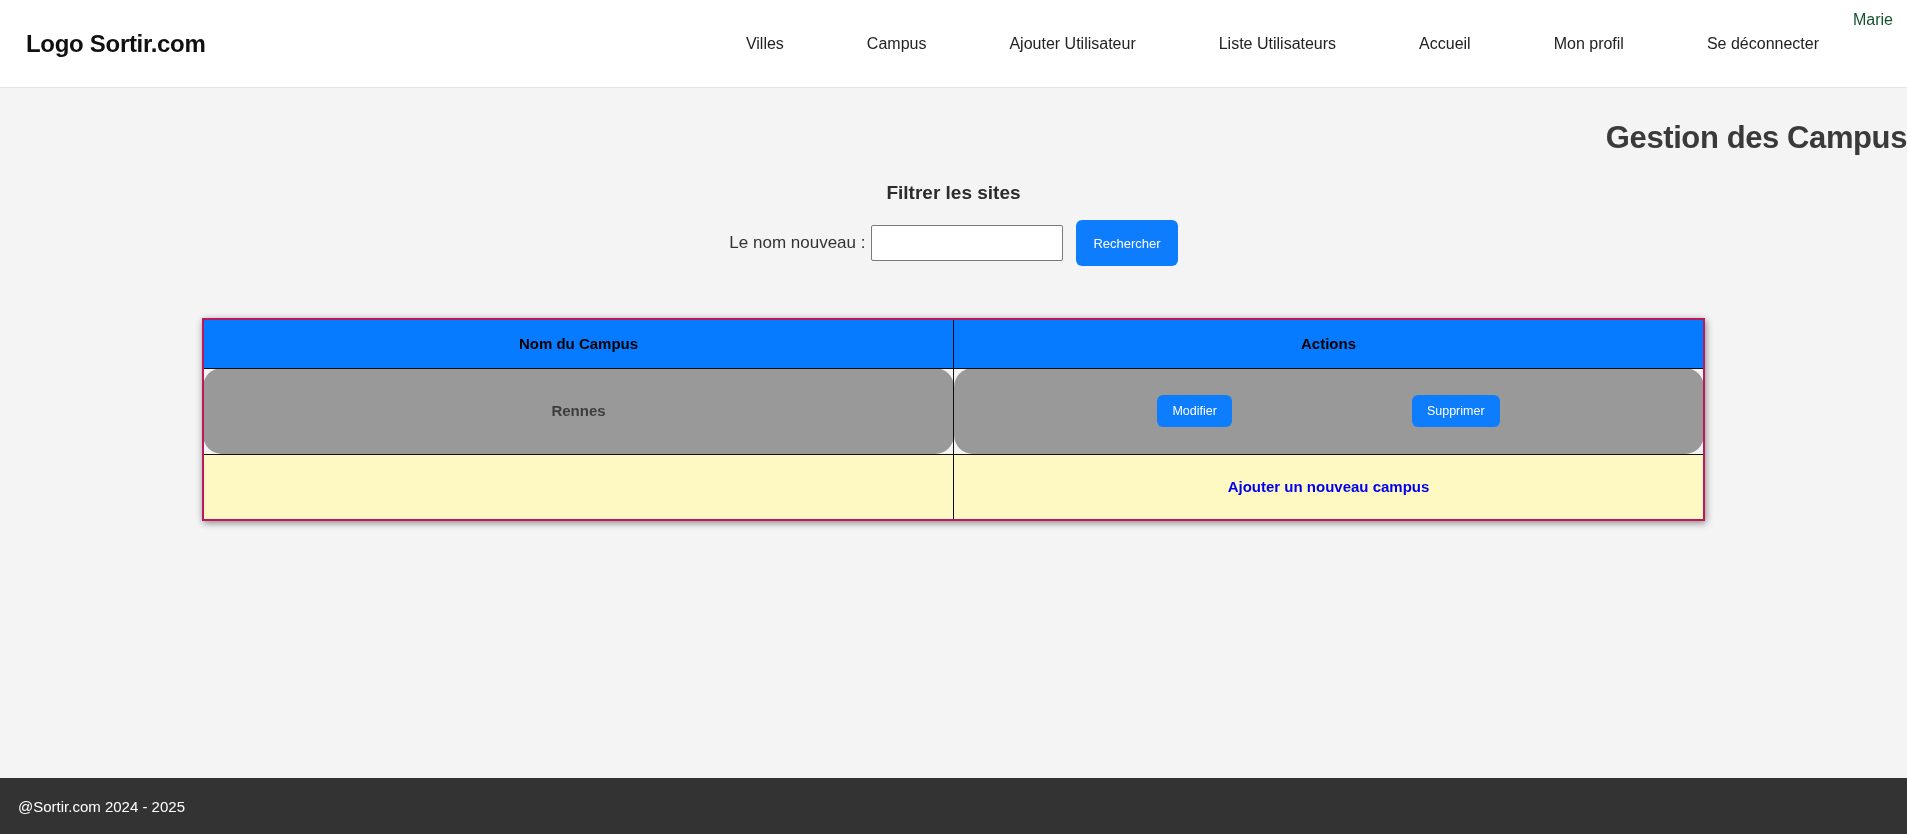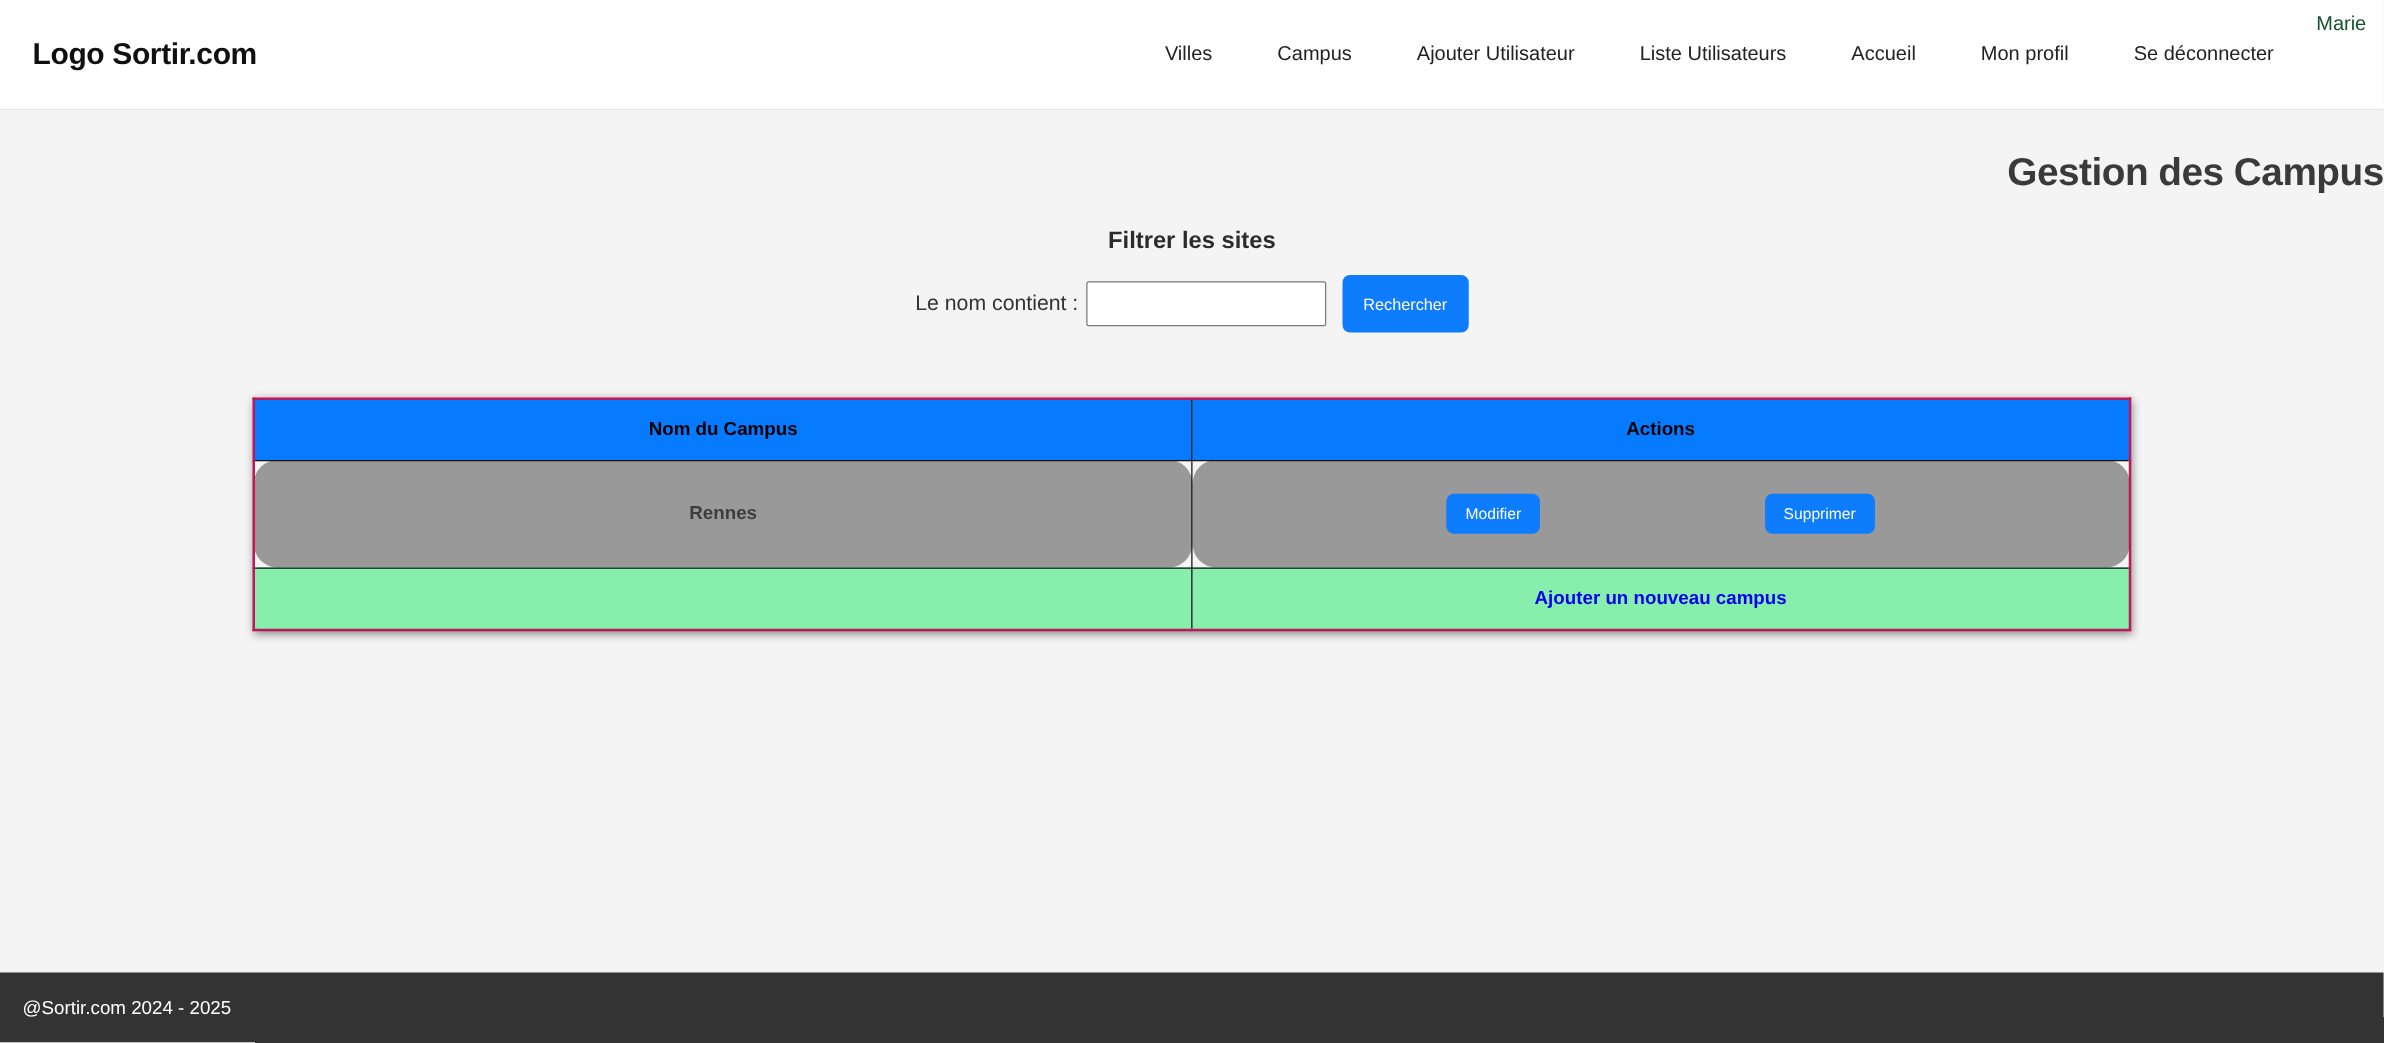--- a/index.html
+++ b/index.html
@@ -29,21 +29,21 @@
     font-weight: bold;
     color: #101010;
     letter-spacing: -0.3px;
     cursor: pointer;
   }
   .nav-links {
     margin-left: auto;
     margin-right: 88px;
     display: flex;
     align-items: center;
-    gap: 52px;
+    gap: 83px;
   }
   .nav-link {
     font-size: 16px;
     color: #222;
     cursor: pointer;
     white-space: nowrap;
   }
   .user-name {
     position: absolute;
     top: 11px;
@@ -148,22 +148,22 @@
     background: #0d7cfd;
     color: #ffffff;
     border: none;
     border-radius: 6px;
     font-size: 12.5px;
     padding: 9px 15px;
     font-family: inherit;
     cursor: pointer;
   }
   .footer-row td {
-    background: #86efac;
-    height: 50px;
+    background: #fef9c3;
+    height: 66px;
   }
   .add-link {
     color: #0000ee;
     font-weight: bold;
     font-size: 15px;
     text-decoration: none;
     cursor: pointer;
   }
 
   
@@ -199,21 +199,21 @@
   </nav>
   <span class="user-name">Marie</span>
 </header>
 
 <main>
   <h1 class="page-title">Gestion des Campus</h1>
 
   <h2 class="filter-heading">Filtrer les sites</h2>
 
   <div class="filter-row">
-    <label class="filter-label">Le nom contient :</label>
+    <label class="filter-label">Le nom nouveau :</label>
     <input class="filter-input" type="text" value="" style="">
     <button class="search-btn">Rechercher</button>
   </div>
 
   <table class="campus-table">
     <thead>
       <tr>
         <th>Nom du Campus</th>
         <th>Actions</th>
       </tr>

